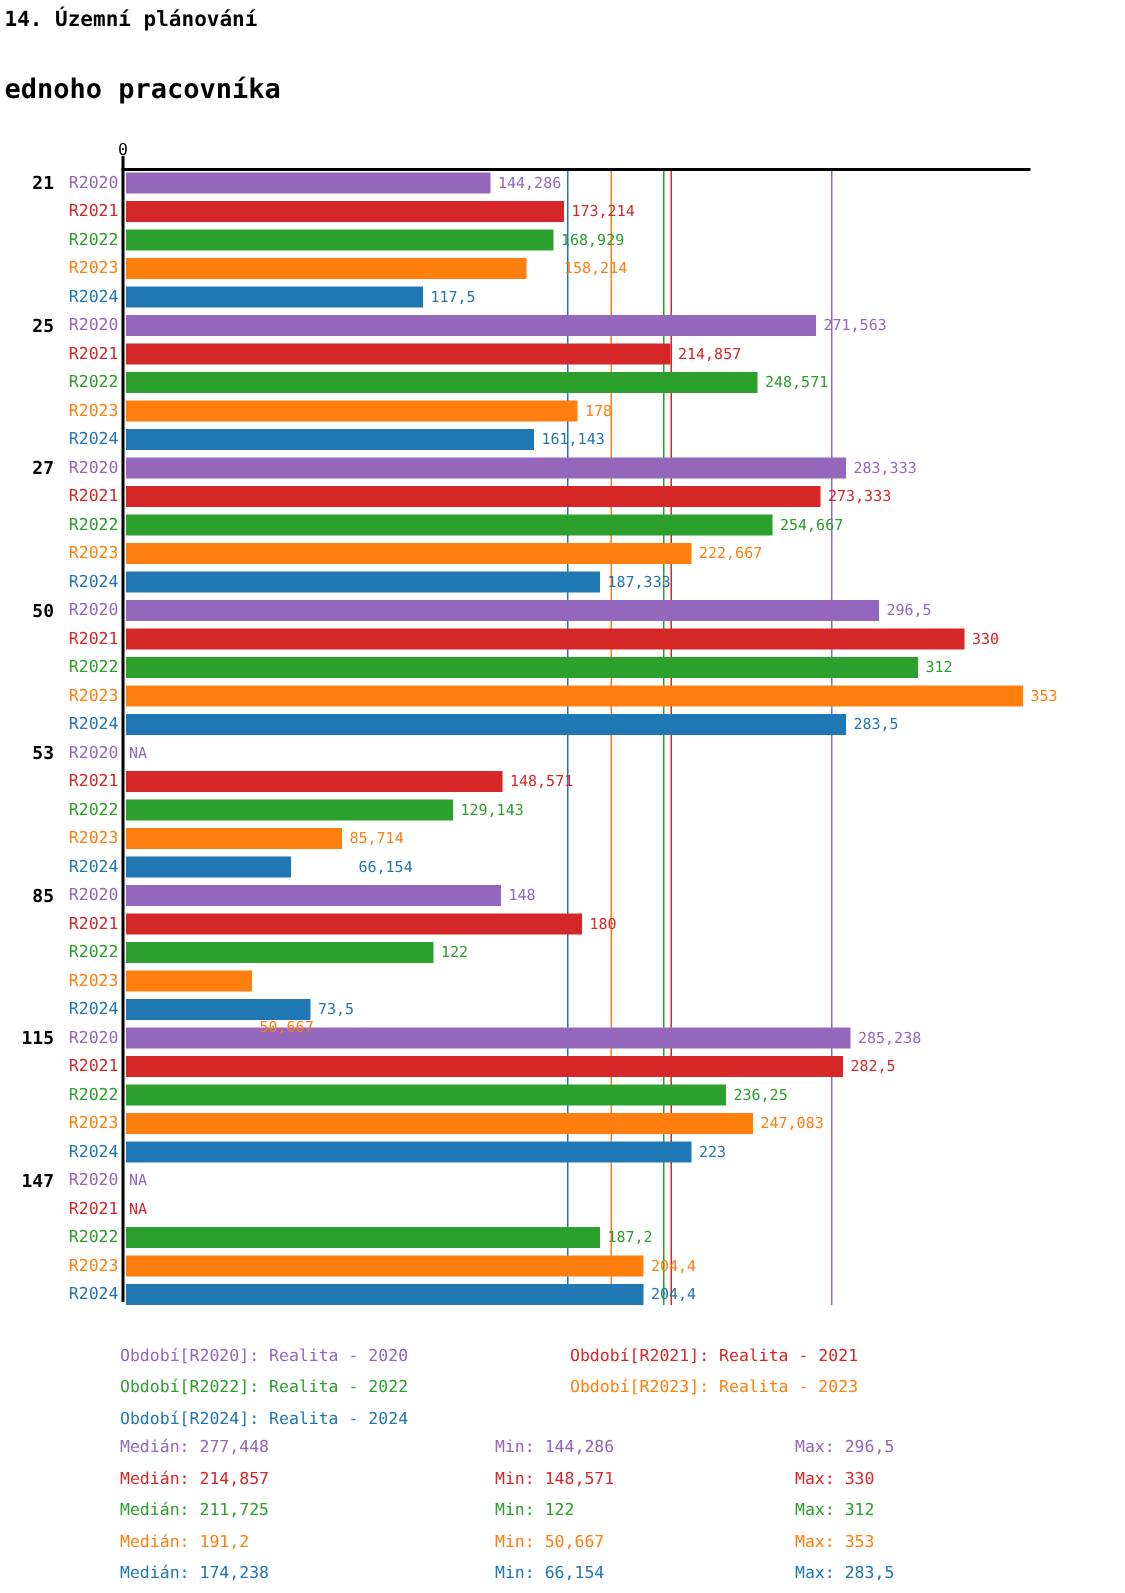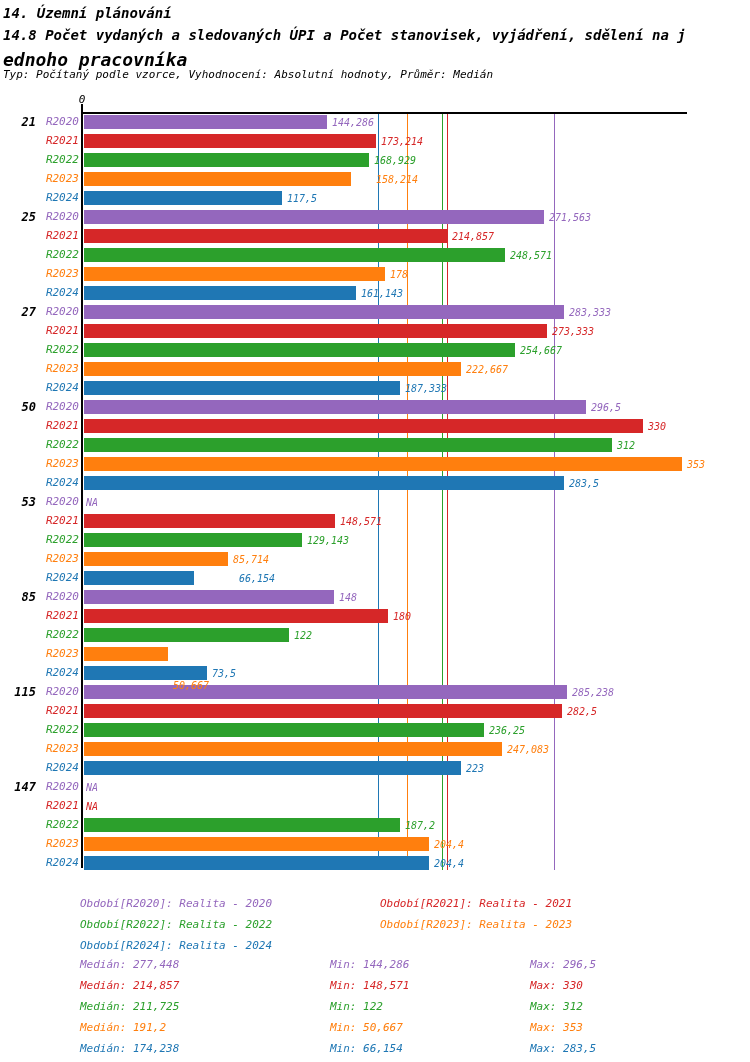--- a/index.html
+++ b/index.html
@@ -1,17 +1,17 @@
 <!DOCTYPE html>
 <html><head>
 <meta charset="utf-8">
 <style>
   html,body{margin:0;padding:0;background:#ffffff;width:750px;height:1062px;overflow:hidden;
             font-family:"DejaVu Sans Mono",monospace;-webkit-font-smoothing:none;}
-  #page{position:relative;width:750px;height:1062px;background:#fff;font-style:italic;}
+  #page{position:relative;width:750px;height:1062px;background:#fff;}
   .hdr{position:absolute;left:3px;color:#000;white-space:pre;}
   #title{top:5px;font-size:14px;font-weight:bold;}
   #sub1{top:27px;font-size:14px;font-weight:bold;}
   #sub2{top:49px;font-size:18px;font-weight:bold;}
   #meta{top:68px;font-size:11px;}
   #chart{position:absolute;left:0;top:0;width:750px;height:890px;}
   .axis{position:absolute;background:#000;z-index:2;}
   #zero-label{position:absolute;left:70px;top:93px;width:24px;text-align:center;font-size:11px;color:#000;z-index:2;}
   .median-line{position:absolute;width:1px;top:114px;height:756px;z-index:1;}
   .bar{position:absolute;height:14px;z-index:2;}
@@ -20,23 +20,21 @@
   .vallabel{position:absolute;height:14px;line-height:15px;font-size:10px;z-index:3;white-space:pre;}
   .legend-item{position:absolute;font-size:11px;white-space:pre;}
   .stat-cell{position:absolute;font-size:11px;white-space:pre;}
 </style>
 </head>
 <body>
 
 <div id="page">
 
   <div id="title" class="hdr">14. Územní plánování</div>
-  <div id="sub1" class="hdr">14.8 Počet vydaných a sledovaných ÚPI a Počet stanovisek, vyjádření, sdělení na j</div>
   <div id="sub2" class="hdr">ednoho pracovníka</div>
-  <div id="meta" class="hdr">Typ: Počítaný podle vzorce, Vyhodnocení: Absolutní hodnoty, Průměr: Medián</div>
 
   <div id="chart">
     <div class="axis" style="left:81px;top:112px;width:606px;height:2px;"></div>
     <div class="axis" style="left:81px;top:104px;width:2px;height:764px;"></div>
     <div id="zero-label">0</div>
 
   <div class="median-line" style="left: 554px; background: rgb(148, 103, 189);"></div>
       <div class="median-line" style="left: 447px; background: rgb(214, 39, 40);"></div>
       <div class="median-line" style="left: 442px; background: rgb(44, 160, 44);"></div>
       <div class="median-line" style="left: 407px; background: rgb(255, 127, 14);"></div>

